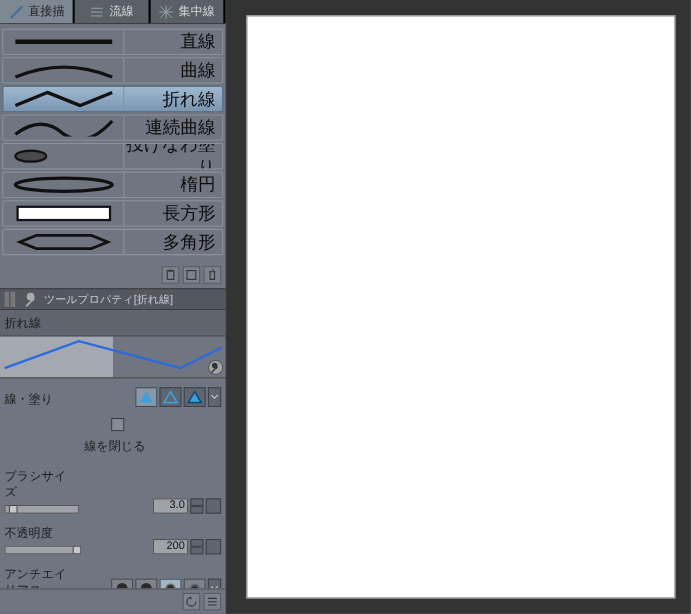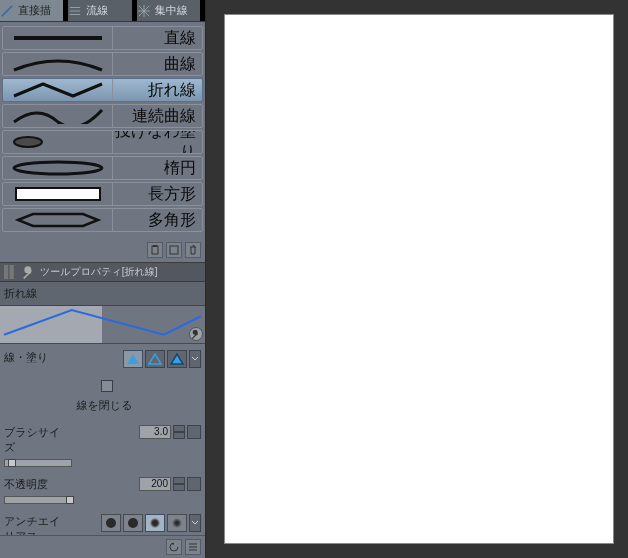--- a/index.html
+++ b/index.html
@@ -4,21 +4,21 @@
 <style>
   * { box-sizing: border-box; margin: 0; padding: 0; font-family: "MS PGothic", "Yu Gothic", sans-serif; }
   body { background: #333333; width: 628px; height: 558px; overflow: hidden; }
   .root { display: flex; height: 100%; }
   .panel { width: 206px; background: #6f7682; display: flex; flex-direction: column; border-right: 1px solid #2a2a2a; }
   .canvas-area { flex: 1; background: #333333; position: relative; display: flex; align-items: center; justify-content: center; padding: 14px 14px 14px 18px; }
   .canvas { background: #ffffff; width: 100%; height: 100%; border: 1px solid #888; }
 
   
   .tabs { display: flex; height: 22px; background: #5a6068; border-bottom: 1px solid #3a3a3a; }
-  .tab { flex: 1; display: flex; align-items: center; justify-content: flex-start; gap: 4px; font-size: 11px; color: #d4d7db; border-right: 5px solid #000000; cursor: pointer; }
+  .tab { flex: 1; display: flex; align-items: center; justify-content: center; gap: 4px; font-size: 11px; color: #d4d7db; border-right: 2px solid #000000; cursor: pointer; }
   .tab.active { background: #7e8893; color: #222; }
   .tab-icon { width: 14px; height: 14px; }
 
   
   .subtools { background: #6f7682; padding: 4px 2px 4px 2px; }
   .subtool { height: 24px; display: flex; align-items: center; border: 1px solid #8b919a; border-radius: 2px; margin-bottom: 2px; background: #6f7682; cursor: pointer; overflow: hidden; }
   .subtool.selected { background: linear-gradient(#9fb8cf,#7b96b0); border-color: #5a7088; }
   .subtool-icon { width: 110px; height: 100%; display: flex; align-items: center; justify-content: center; border-right: 1px solid #8b919a; }
   .subtool-label { flex: 1; text-align: right; padding-right: 6px; font-size: 16px; color: #0a0a0a; }
 
@@ -33,21 +33,21 @@
 
   
   .tp-preview-band { height: 24px; background: #5f6670; display:flex; align-items:center; padding-left:4px; border-bottom:1px solid #444;}
   .tp-preview-text { font-size: 11px; color: #1a1a1a; }
   .preview-box { height: 38px; position: relative; background: linear-gradient(to right,#a4a8b0 50%,#6f7682 50%); border-bottom:1px solid #4a4a4a; }
   .preview-svg { position:absolute; inset:0; }
   .wrench { position:absolute; right:2px; bottom:2px; width:14px; height:14px; background:#9ea2a9; border:1px solid #555; border-radius:7px; display:flex; align-items:center; justify-content:center; cursor:pointer;}
 
   
   .props { padding: 6px 4px 0 4px; background:#6f7682; flex:1; overflow:hidden; }
-  .prop-row { display:flex; align-items:flex-start; margin-bottom:10px; min-height:20px; gap:4px; }
+  .prop-row { display:flex; align-items:flex-end; margin-bottom:10px; min-height:20px; gap:4px; }
   .prop-label { width: 62px; font-size: 11px; color: #1a1a1a; }
   .prop-ctrl { flex:1; display:flex; align-items:center; gap:2px; justify-content:flex-end; }
   .mode-btn { width:20px; height:18px; background:#5f6670; border:1px solid #3e4349; display:flex; align-items:center; justify-content:center; cursor:pointer; }
   .mode-btn.sel { background:#8c98a6; border-color:#3a4d63; }
   .dd-caret { width:12px; height:18px; background:#5f6670; border:1px solid #3e4349; display:flex; align-items:center; justify-content:center; cursor:pointer;}
   .checkbox { width:12px; height:12px; border:1px solid #3a3e44; background:#868c96; margin-left:4px; cursor:pointer;}
   .check-row { display:flex; align-items:center; gap:6px; margin:4px 0 12px 4px; font-size:11px; color:#1a1a1a;flex-direction:column; }
   .num-field { width:32px; height:14px; background:#9ea2a9; border:1px solid #555; font-size:10px; text-align:right; padding-right:2px; color:#111; }
   .stepper { width:12px; height:14px; display:flex; flex-direction:column; }
   .stepper div { flex:1; background:#5f6670; border:1px solid #3e4349; cursor:pointer;}

